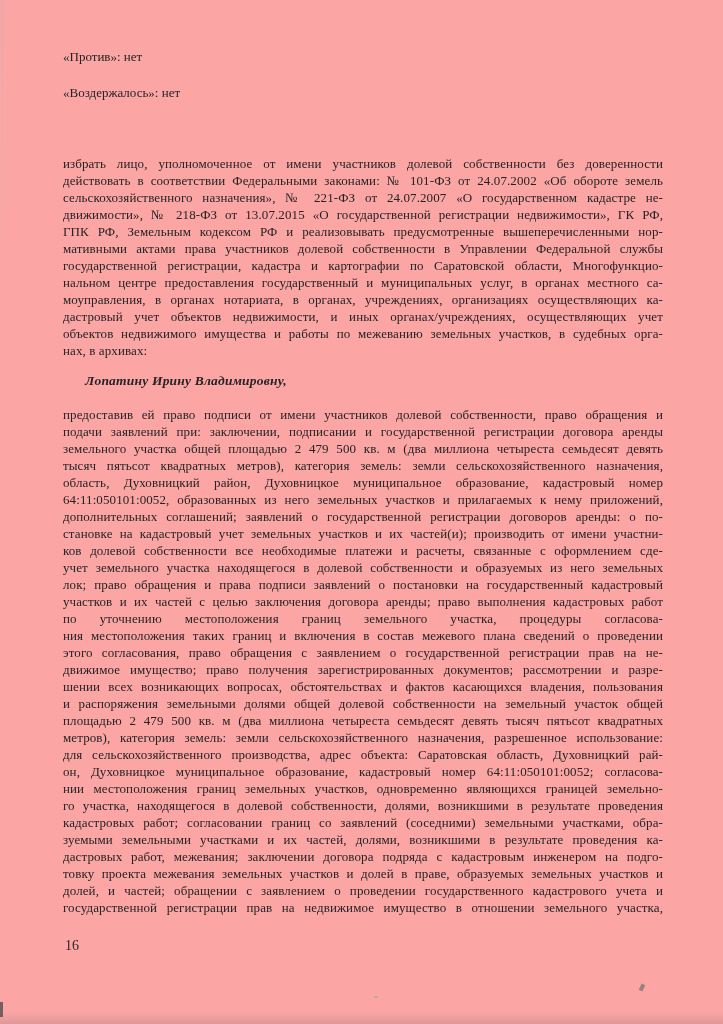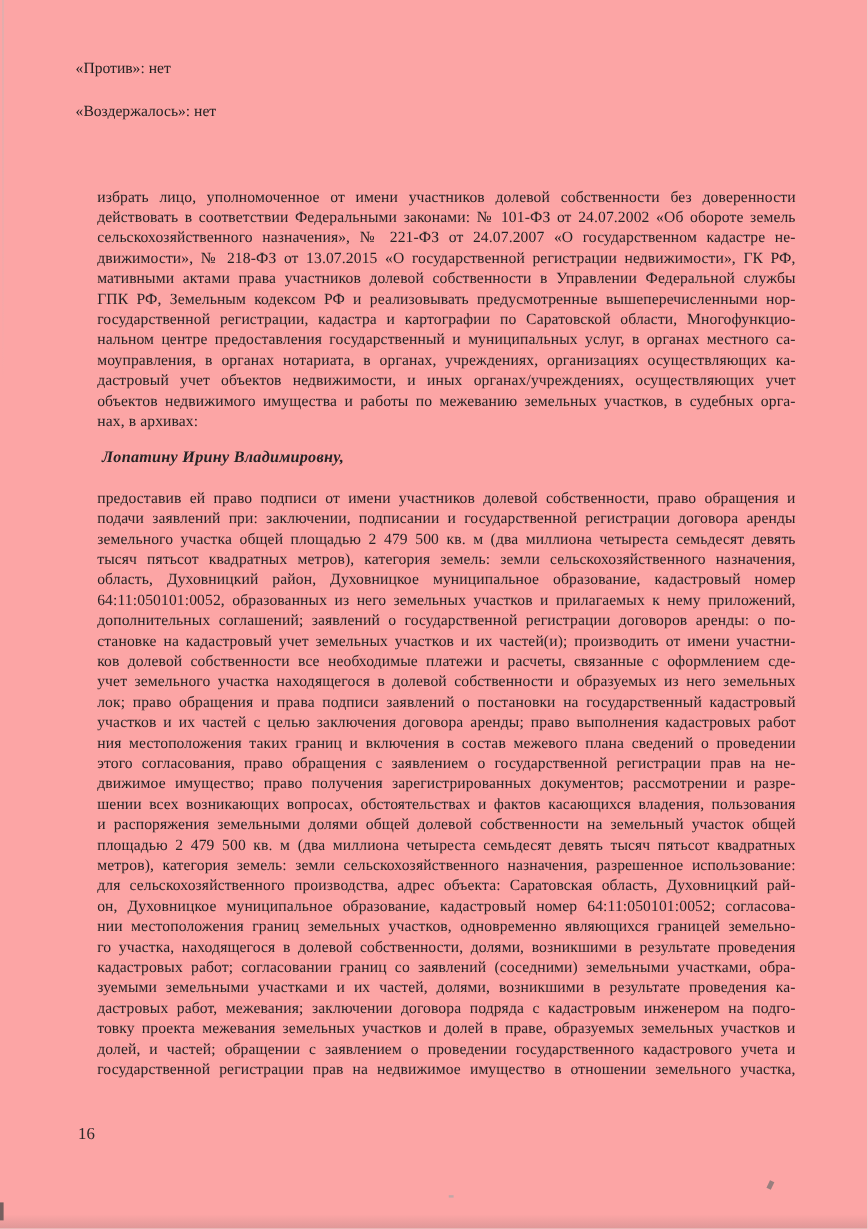--- a/index.html
+++ b/index.html
@@ -22,21 +22,20 @@
     left: 63px;
     width: 600px;
     font-size: 13px;
     line-height: 17px;
   }
   .line {
     text-align: justify;
     text-align-last: justify;
     white-space: normal;
     letter-spacing: 0.1px;
-    margin-left: 18px;
   }
   .line-left {
     text-align-last: left;
   }
   .single-line {
     text-align: left;
   }
   .name-line {
     font-weight: bold;
     font-style: italic;
@@ -108,22 +107,22 @@
   <div class="block single-line" style="top:48px;">«Против»: нет</div>
 
   <div class="block single-line" style="top:84px;">«Воздержалось»: нет</div>
 
 
   <div class="block" style="top:155px;">
       <div class="line">избрать лицо, уполномоченное от имени участников долевой собственности без доверенности</div>
       <div class="line">действовать в соответствии Федеральными законами: № 101-ФЗ от 24.07.2002 «Об обороте земель</div>
       <div class="line">сельскохозяйственного назначения», № 221-ФЗ от 24.07.2007 «О государственном кадастре не-</div>
       <div class="line">движимости», № 218-ФЗ от 13.07.2015 «О государственной регистрации недвижимости», ГК РФ,</div>
+      <div class="line">ГПК РФ, Земельным кодексом РФ и реализовывать предусмотренные вышеперечисленными нор-</div>
       <div class="line">мативными актами права участников долевой собственности в Управлении Федеральной службы</div>
-      <div class="line">ГПК РФ, Земельным кодексом РФ и реализовывать предусмотренные вышеперечисленными нор-</div>
       <div class="line">государственной регистрации, кадастра и картографии по Саратовской области, Многофункцио-</div>
       <div class="line">нальном центре предоставления государственный и муниципальных услуг, в органах местного са-</div>
       <div class="line">моуправления, в органах нотариата, в органах, учреждениях, организациях осуществляющих ка-</div>
       <div class="line">дастровый учет объектов недвижимости, и иных органах/учреждениях, осуществляющих учет</div>
       <div class="line">объектов недвижимого имущества и работы по межеванию земельных участков, в судебных орга-</div>
       <div class="line line-left">нах, в архивах:</div>
     </div>
 
   <div class="block name-line" style="top:372px;">Лопатину Ирину Владимировну,</div>
 
@@ -133,20 +132,21 @@
       <div class="line">земельного участка общей площадью 2 479 500 кв. м (два миллиона четыреста семьдесят девять</div>
       <div class="line">тысяч пятьсот квадратных метров), категория земель: земли сельскохозяйственного назначения,</div>
       <div class="line">область, Духовницкий район, Духовницкое муниципальное образование, кадастровый номер</div>
       <div class="line">64:11:050101:0052, образованных из него земельных участков и прилагаемых к нему приложений,</div>
       <div class="line">дополнительных соглашений; заявлений о государственной регистрации договоров аренды: о по-</div>
       <div class="line">становке на кадастровый учет земельных участков и их частей(и); производить от имени участни-</div>
       <div class="line">ков долевой собственности все необходимые платежи и расчеты, связанные с оформлением сде-</div>
       <div class="line">учет земельного участка находящегося в долевой собственности и образуемых из него земельных</div>
       <div class="line">лок; право обращения и права подписи заявлений о постановки на государственный кадастровый</div>
       <div class="line">участков и их частей с целью заключения договора аренды; право выполнения кадастровых работ</div>
+      <div class="line">по уточнению местоположения границ земельного участка, процедуры согласова-</div>
       <div class="line">ния местоположения таких границ и включения в состав межевого плана сведений о проведении</div>
       <div class="line">этого согласования, право обращения с заявлением о государственной регистрации прав на не-</div>
       <div class="line">движимое имущество; право получения зарегистрированных документов; рассмотрении и разре-</div>
       <div class="line">шении всех возникающих вопросах, обстоятельствах и фактов касающихся владения, пользования</div>
       <div class="line">и распоряжения земельными долями общей долевой собственности на земельный участок общей</div>
       <div class="line">площадью 2 479 500 кв. м (два миллиона четыреста семьдесят девять тысяч пятьсот квадратных</div>
       <div class="line">метров), категория земель: земли сельскохозяйственного назначения, разрешенное использование:</div>
       <div class="line">для сельскохозяйственного производства, адрес объекта: Саратовская область, Духовницкий рай-</div>
       <div class="line">он, Духовницкое муниципальное образование, кадастровый номер 64:11:050101:0052; согласова-</div>
       <div class="line">нии местоположения границ земельных участков, одновременно являющихся границей земельно-</div>

